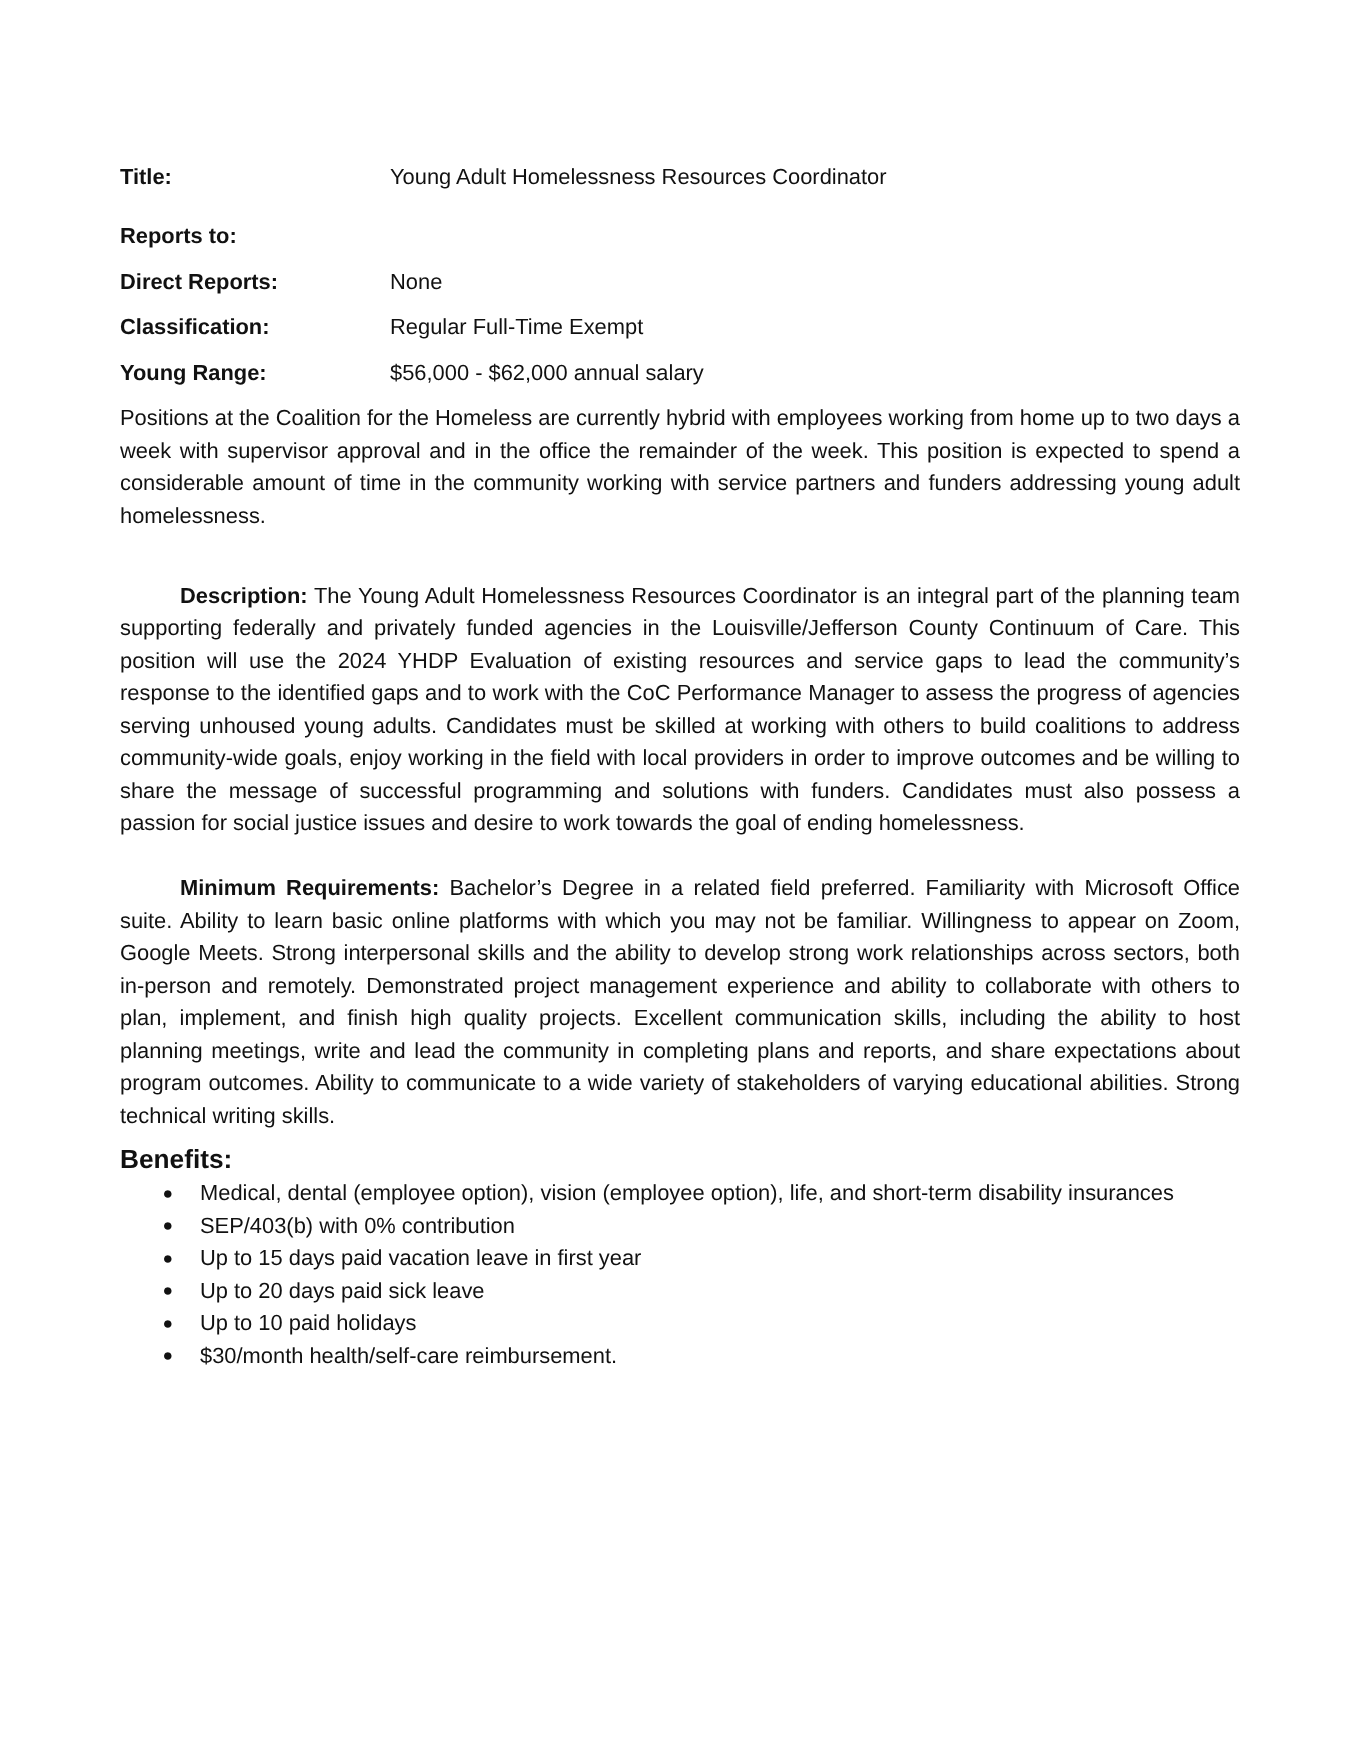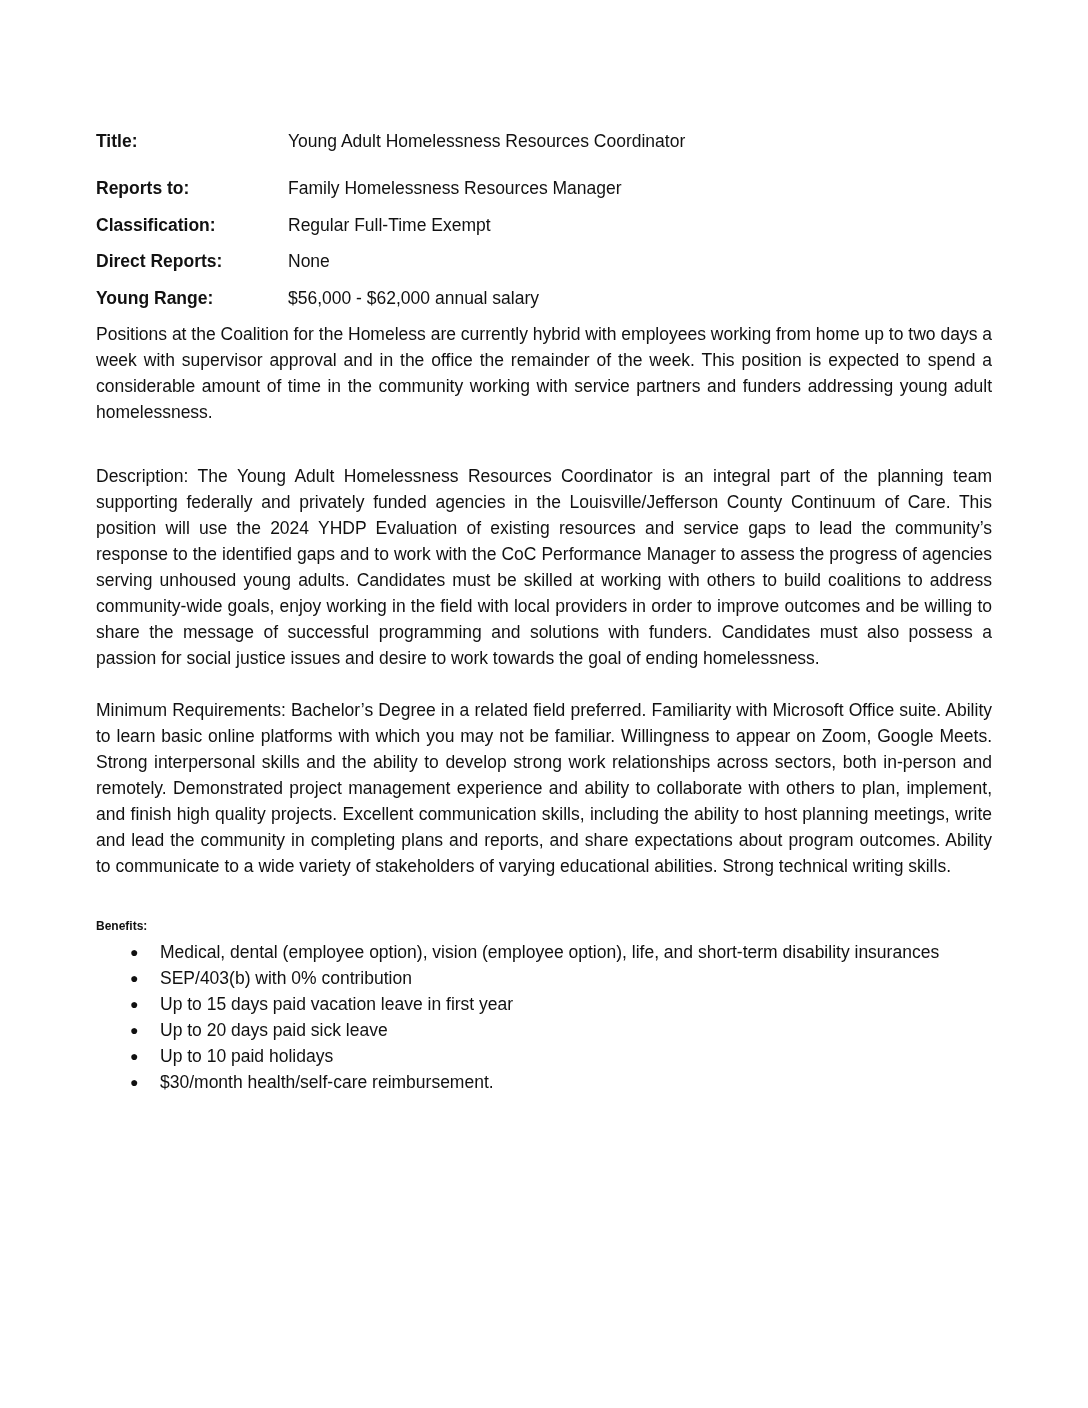--- a/index.html
+++ b/index.html
@@ -1,54 +1,53 @@
 <!DOCTYPE html>
 <html><head>
 <meta charset="utf-8">
 <style>
   html, body { margin: 0; padding: 0; background: #ffffff; }
   body {
     width: 1088px; height: 1408px; position: relative; overflow: hidden;
     font-family: "Liberation Sans", sans-serif; color: #111111;
   }
   .page { position: absolute; left: 96px; top: 128px; width: 896px; }
-  .field { display: flex; font-size: 17.5px; line-height: 26px; margin-bottom: 10.5px; }
+  .field { display: flex; font-size: 17.5px; line-height: 26px; margin-bottom: 10.5px; gap: 24px; }
   .field .label { width: 192px; flex: 0 0 192px; font-weight: bold; }
   .field .value { flex: 1; text-align: justify; }
   .para { font-size: 17.5px; line-height: 26px; text-align: justify; margin: 0; }
-  .para .lead { font-weight: normal; }
+  .para .lead { font-weight: bold; margin-left: 48px; }
   #description { margin-top: 38px; }
   #requirements { margin-top: 26px; }
-  #benefits-heading { margin-top: 34px; font-size: 12px; line-height: 26px; font-weight: bold; }
+  #benefits-heading { margin-top: 10px; font-size: 21px; line-height: 26px; font-weight: bold; }
   ul.benefits { list-style: none; margin: 0; padding: 0; }
   ul.benefits li { position: relative; padding-left: 64px; font-size: 17.5px; line-height: 26px; text-align: justify; }
   ul.benefits li .bullet { position: absolute; left: 34px; top: 0; font-size: 14px; }
 </style>
 </head>
 <body>
 
 <div class="page">
 
   <div class="field">
     <div class="label">Title:</div>
     <div class="value">Young Adult Homelessness Resources Coordinator</div>
   </div>
   <div class="field">
   </div>
   <div class="field">
     <div class="label">Reports to:</div>
-    <div class="value">Family Homelessness Resources Manager</div>
+  </div>
+  <div class="field">
+    <div class="label">Direct Reports:</div>
+    <div class="value">None</div>
   </div>
   <div class="field">
     <div class="label">Classification:</div>
     <div class="value">Regular Full-Time Exempt</div>
-  </div>
-  <div class="field">
-    <div class="label">Direct Reports:</div>
-    <div class="value">None</div>
   </div>
   <div class="field">
     <div class="label">Young Range:</div>
     <div class="value">$56,000 - $62,000 annual salary</div>
   </div>
   <div class="field">
     <div class="value">Positions at the Coalition for the Homeless are currently hybrid with employees working from home up to two days a week with supervisor approval and in the office the remainder of the week. This position is expected to spend a considerable amount of time in the community working with service partners and funders addressing young adult homelessness.</div>
   </div>
 
   <p class="para" id="description"><span class="lead">Description:</span><span> The Young Adult Homelessness Resources Coordinator is an integral part of the planning team supporting federally and privately funded agencies in the Louisville/Jefferson County Continuum of Care. This position will use the 2024 YHDP Evaluation of existing resources and service gaps to lead the community’s response to the identified gaps and to work with the CoC Performance Manager to assess the progress of agencies serving unhoused young adults. Candidates must be skilled at working with others to build coalitions to address community-wide goals, enjoy working in the field with local providers in order to improve outcomes and be willing to share the message of successful programming and solutions with funders. Candidates must also possess a passion for social justice issues and desire to work towards the goal of ending homelessness.</span></p>

